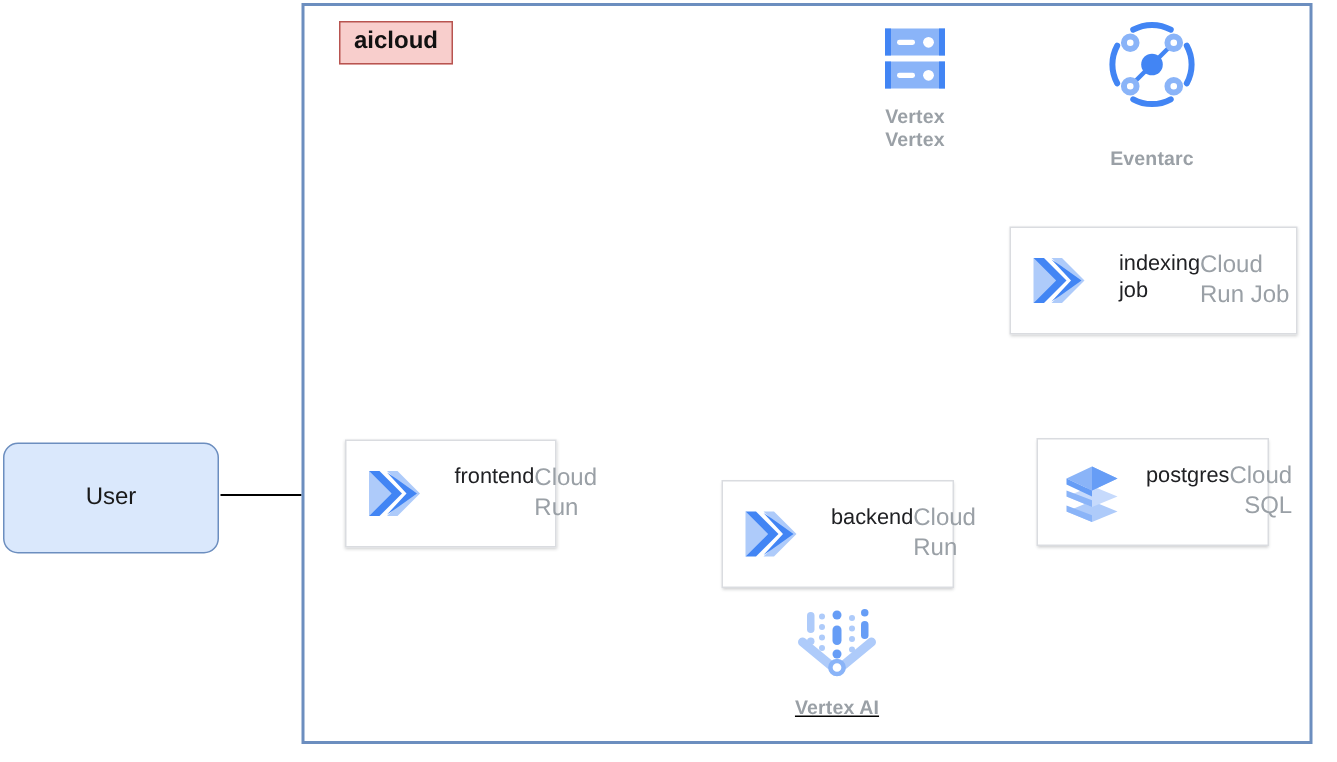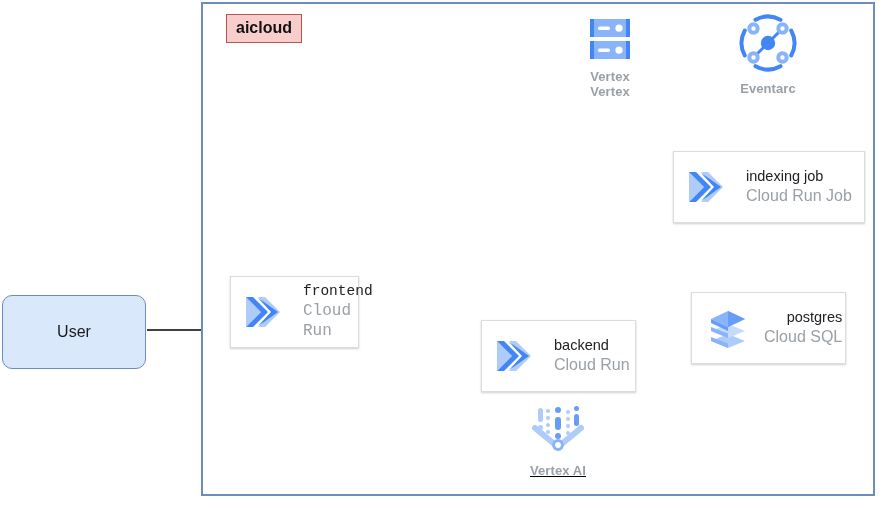--- a/index.html
+++ b/index.html
@@ -56,34 +56,34 @@
   }
   .node .node-icon {
     width: 72px;
     flex: 0 0 72px;
     display: flex;
     align-items: center;
     justify-content: center;
   }
   .node .node-text {
     display: flex;
-    flex-direction: column;
+    flex-direction: row;
     justify-content: center;
     line-height: 1.28;
   }
   .node .node-title {
     font-size: 14.5px;
     color: #202124;
   }
   .node .node-sub {
     font-size: 16px;
     color: #9aa0a6;
   }
 
-  #node-frontend { left: 230px; top: 276px; width: 129px; height: 72px; font-family: Liberation Mono, monospace; }
+  #node-frontend { left: 230px; top: 293px; width: 141px; height: 72px; }
   #node-backend  { left: 481px; top: 292px; width: 155px; height: 72px; margin-top: 28px; }
   #node-postgres { left: 691px; top: 292px; width: 155px; height: 72px; text-align: right; }
   #node-indexing { left: 673px; top: 151px; width: 192px; height: 72px; }
 
   
   #node-user {
     left: 2px;
     top: 295px;
     width: 144px;
     height: 74px;
@@ -107,21 +107,21 @@
   .icon-node .caption {
     margin-top: 3px;
     text-align: center;
     color: #9aa0a6;
     font-size: 13px;
     font-weight: bold;
     line-height: 1.18;
     letter-spacing: .1px;
   }
   #node-cloudstorage { left: 570px; top: 16px; width: 80px; }
-  #node-eventarc     { left: 727px; top: 12px; width: 82px; }
+  #node-eventarc     { left: 727px; top: 12px; width: 82px; gap: 16px; }
   #node-vertexai     { left: 512px; top: 398px; width: 92px; text-decoration: underline; }
 </style>
 </head>
 <body>
 
 <svg id="canvas" viewBox="0 0 891 508" xmlns="http://www.w3.org/2000/svg">
   <defs>
     <marker id="arrow" viewBox="0 0 10 10" refX="9" refY="5" markerWidth="7" markerHeight="7" orient="auto-start-reverse">
       <path d="M 0 0 L 10 5 L 0 10 z" fill="#000000"></path>
     </marker>

